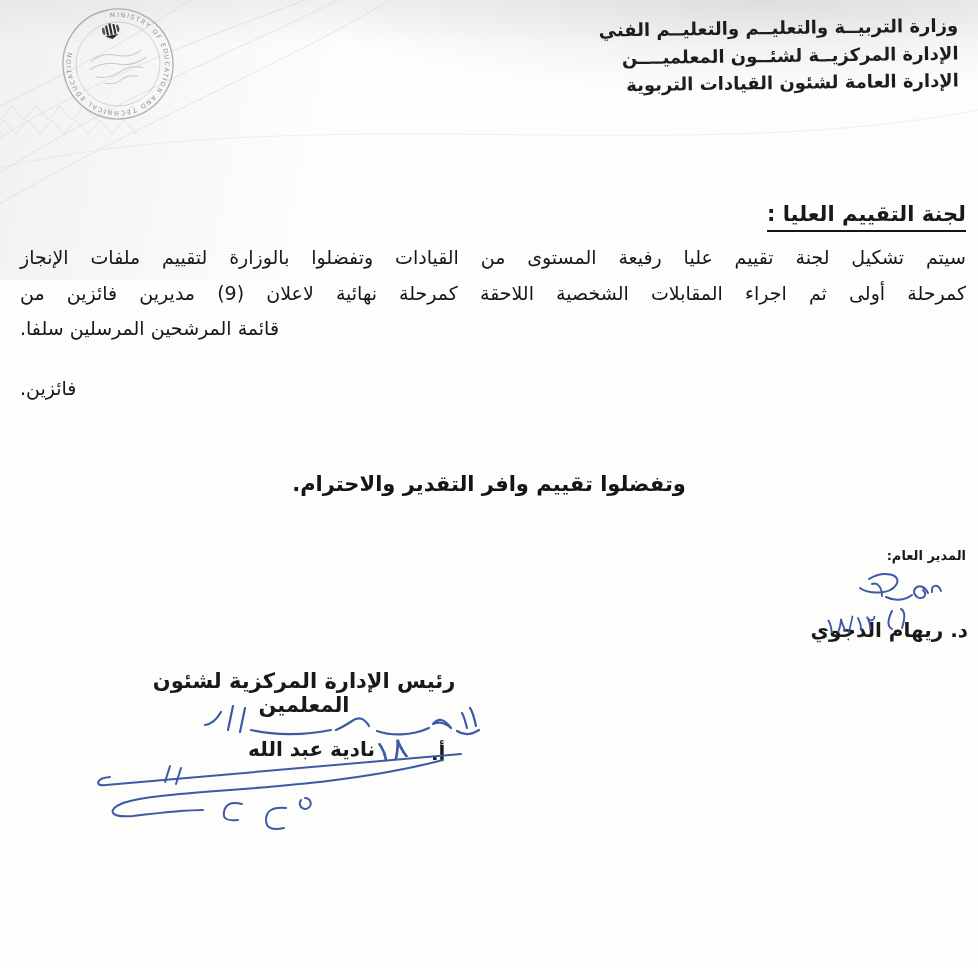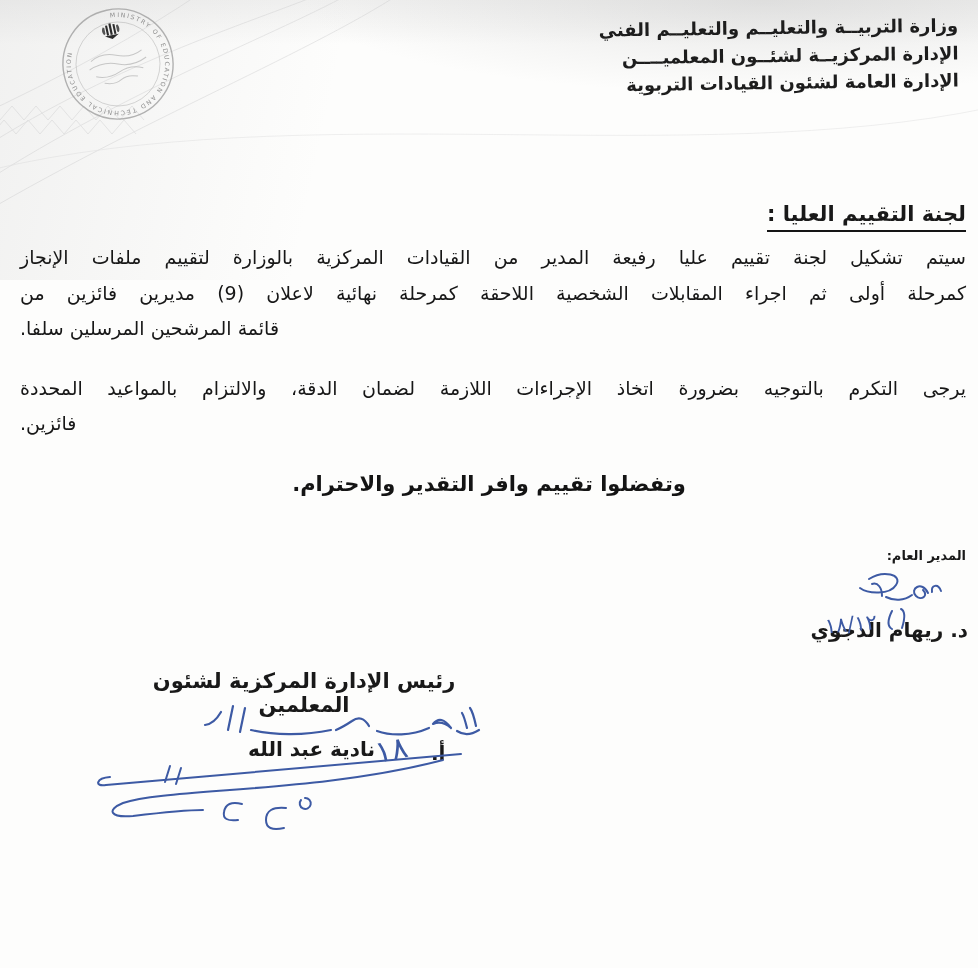--- a/index.html
+++ b/index.html
@@ -112,27 +112,26 @@
     <div>وزارة التربيــة والتعليــم والتعليــم الفني</div>
     <div>الإدارة المركزيــة لشئــون المعلميــــن</div>
     <div>الإدارة العامة لشئون القيادات التربوية</div>
   </div>
 
   <div class="abs subject">
     <span class="u">لجنة التقييم العليا :</span>
   </div>
 
   <div class="abs para para1">
-    <div class="pline just">سيتم تشكيل لجنة تقييم عليا رفيعة المدير من القيادات المركزية بالوزارة لتقييم ملفات الإنجاز</div>
+    <div class="pline just">سيتم تشكيل لجنة تقييم عليا رفيعة المستوى من القيادات وتفضلوا بالوزارة لتقييم ملفات الإنجاز</div>
     <div class="pline just">كمرحلة أولى ثم اجراء المقابلات الشخصية اللاحقة كمرحلة نهائية لاعلان (9) مديرين فائزين من</div>
     <div class="pline">قائمة المرشحين المرسلين سلفا.</div>
   </div>
 
   <div class="abs para para2">
-    <div class="pline just">يرجى التكرم بالتوجيه بضرورة اتخاذ الإجراءات اللازمة لضمان الدقة، والالتزام بالمواعيد المحددة</div>
     <div class="pline">فائزين.</div>
   </div>
 
   <div class="abs closing">وتفضلوا تقييم وافر التقدير والاحترام.</div>
 
   <div class="abs gm-title">المدير العام:</div>
   <svg class="abs gm-sig noclick" width="215" height="86" viewBox="0 0 215 86">
     <g class="ink" stroke-width="2">
       <path d="M 199 25 c -3 -8 -10 -6 -9 1"></path>
       <path d="M 186 27 c -6 -13 -19 -4 -12 3 c 5 5 13 0 7 -6"></path>

